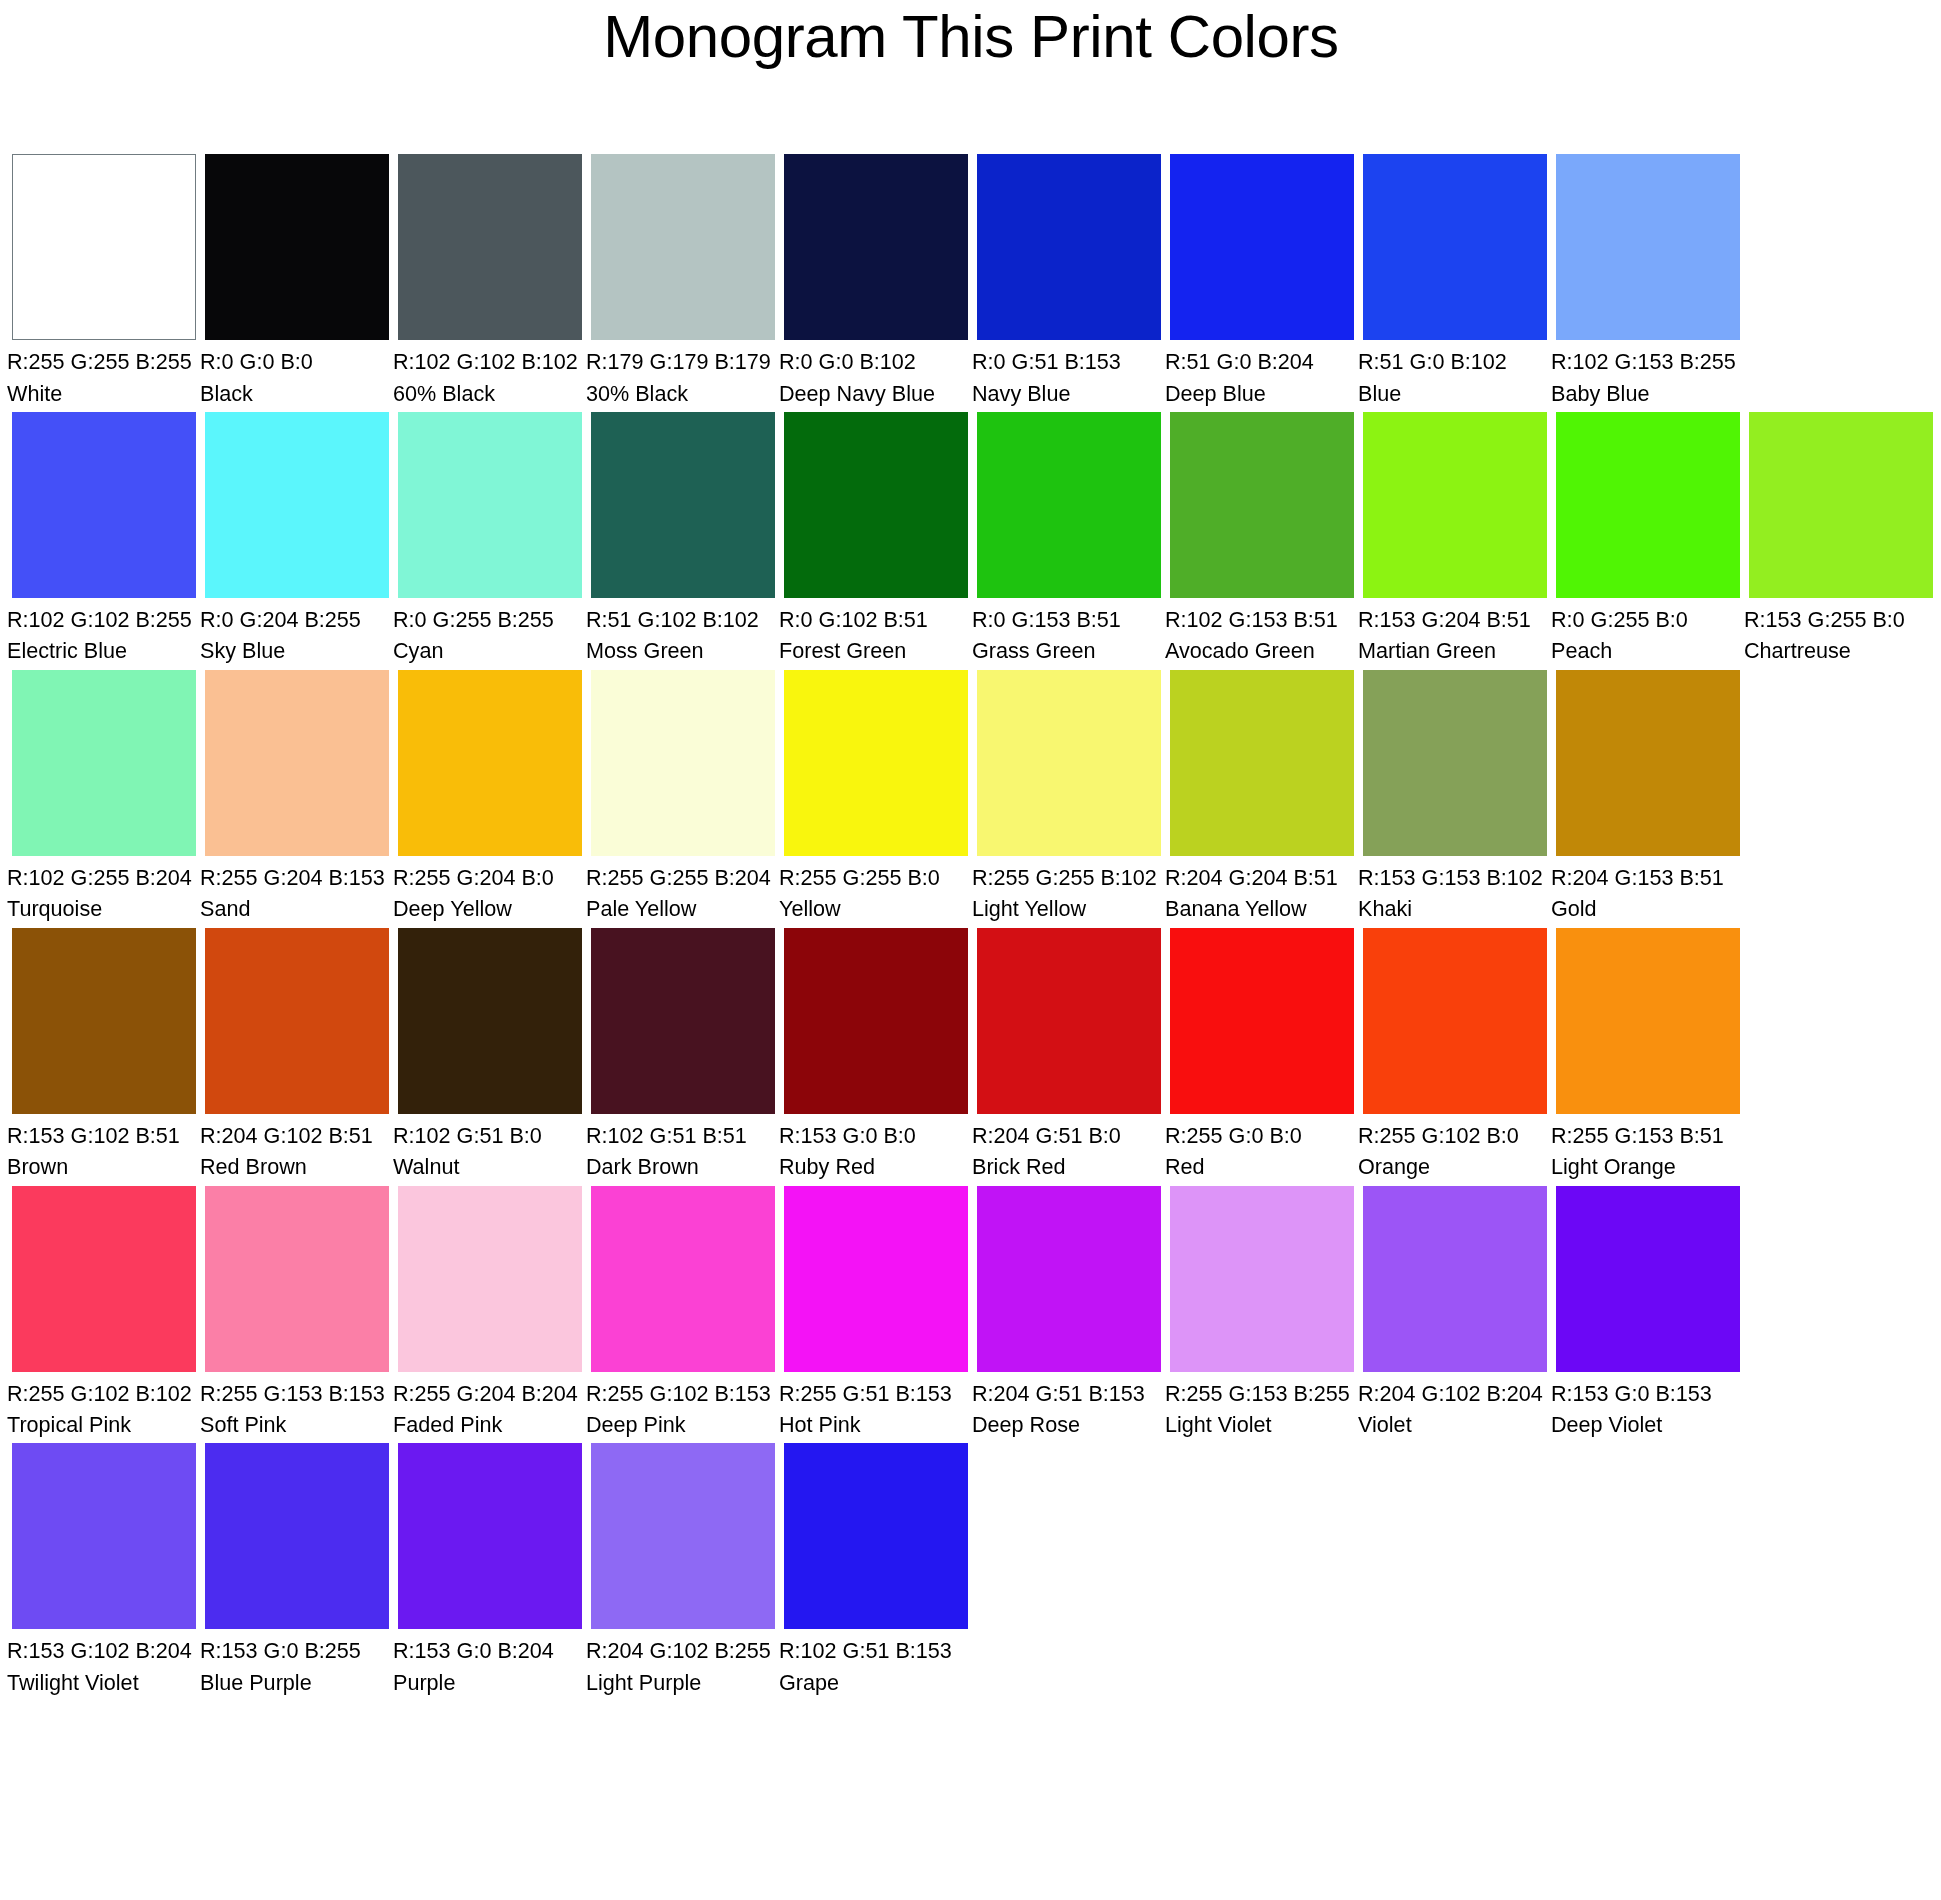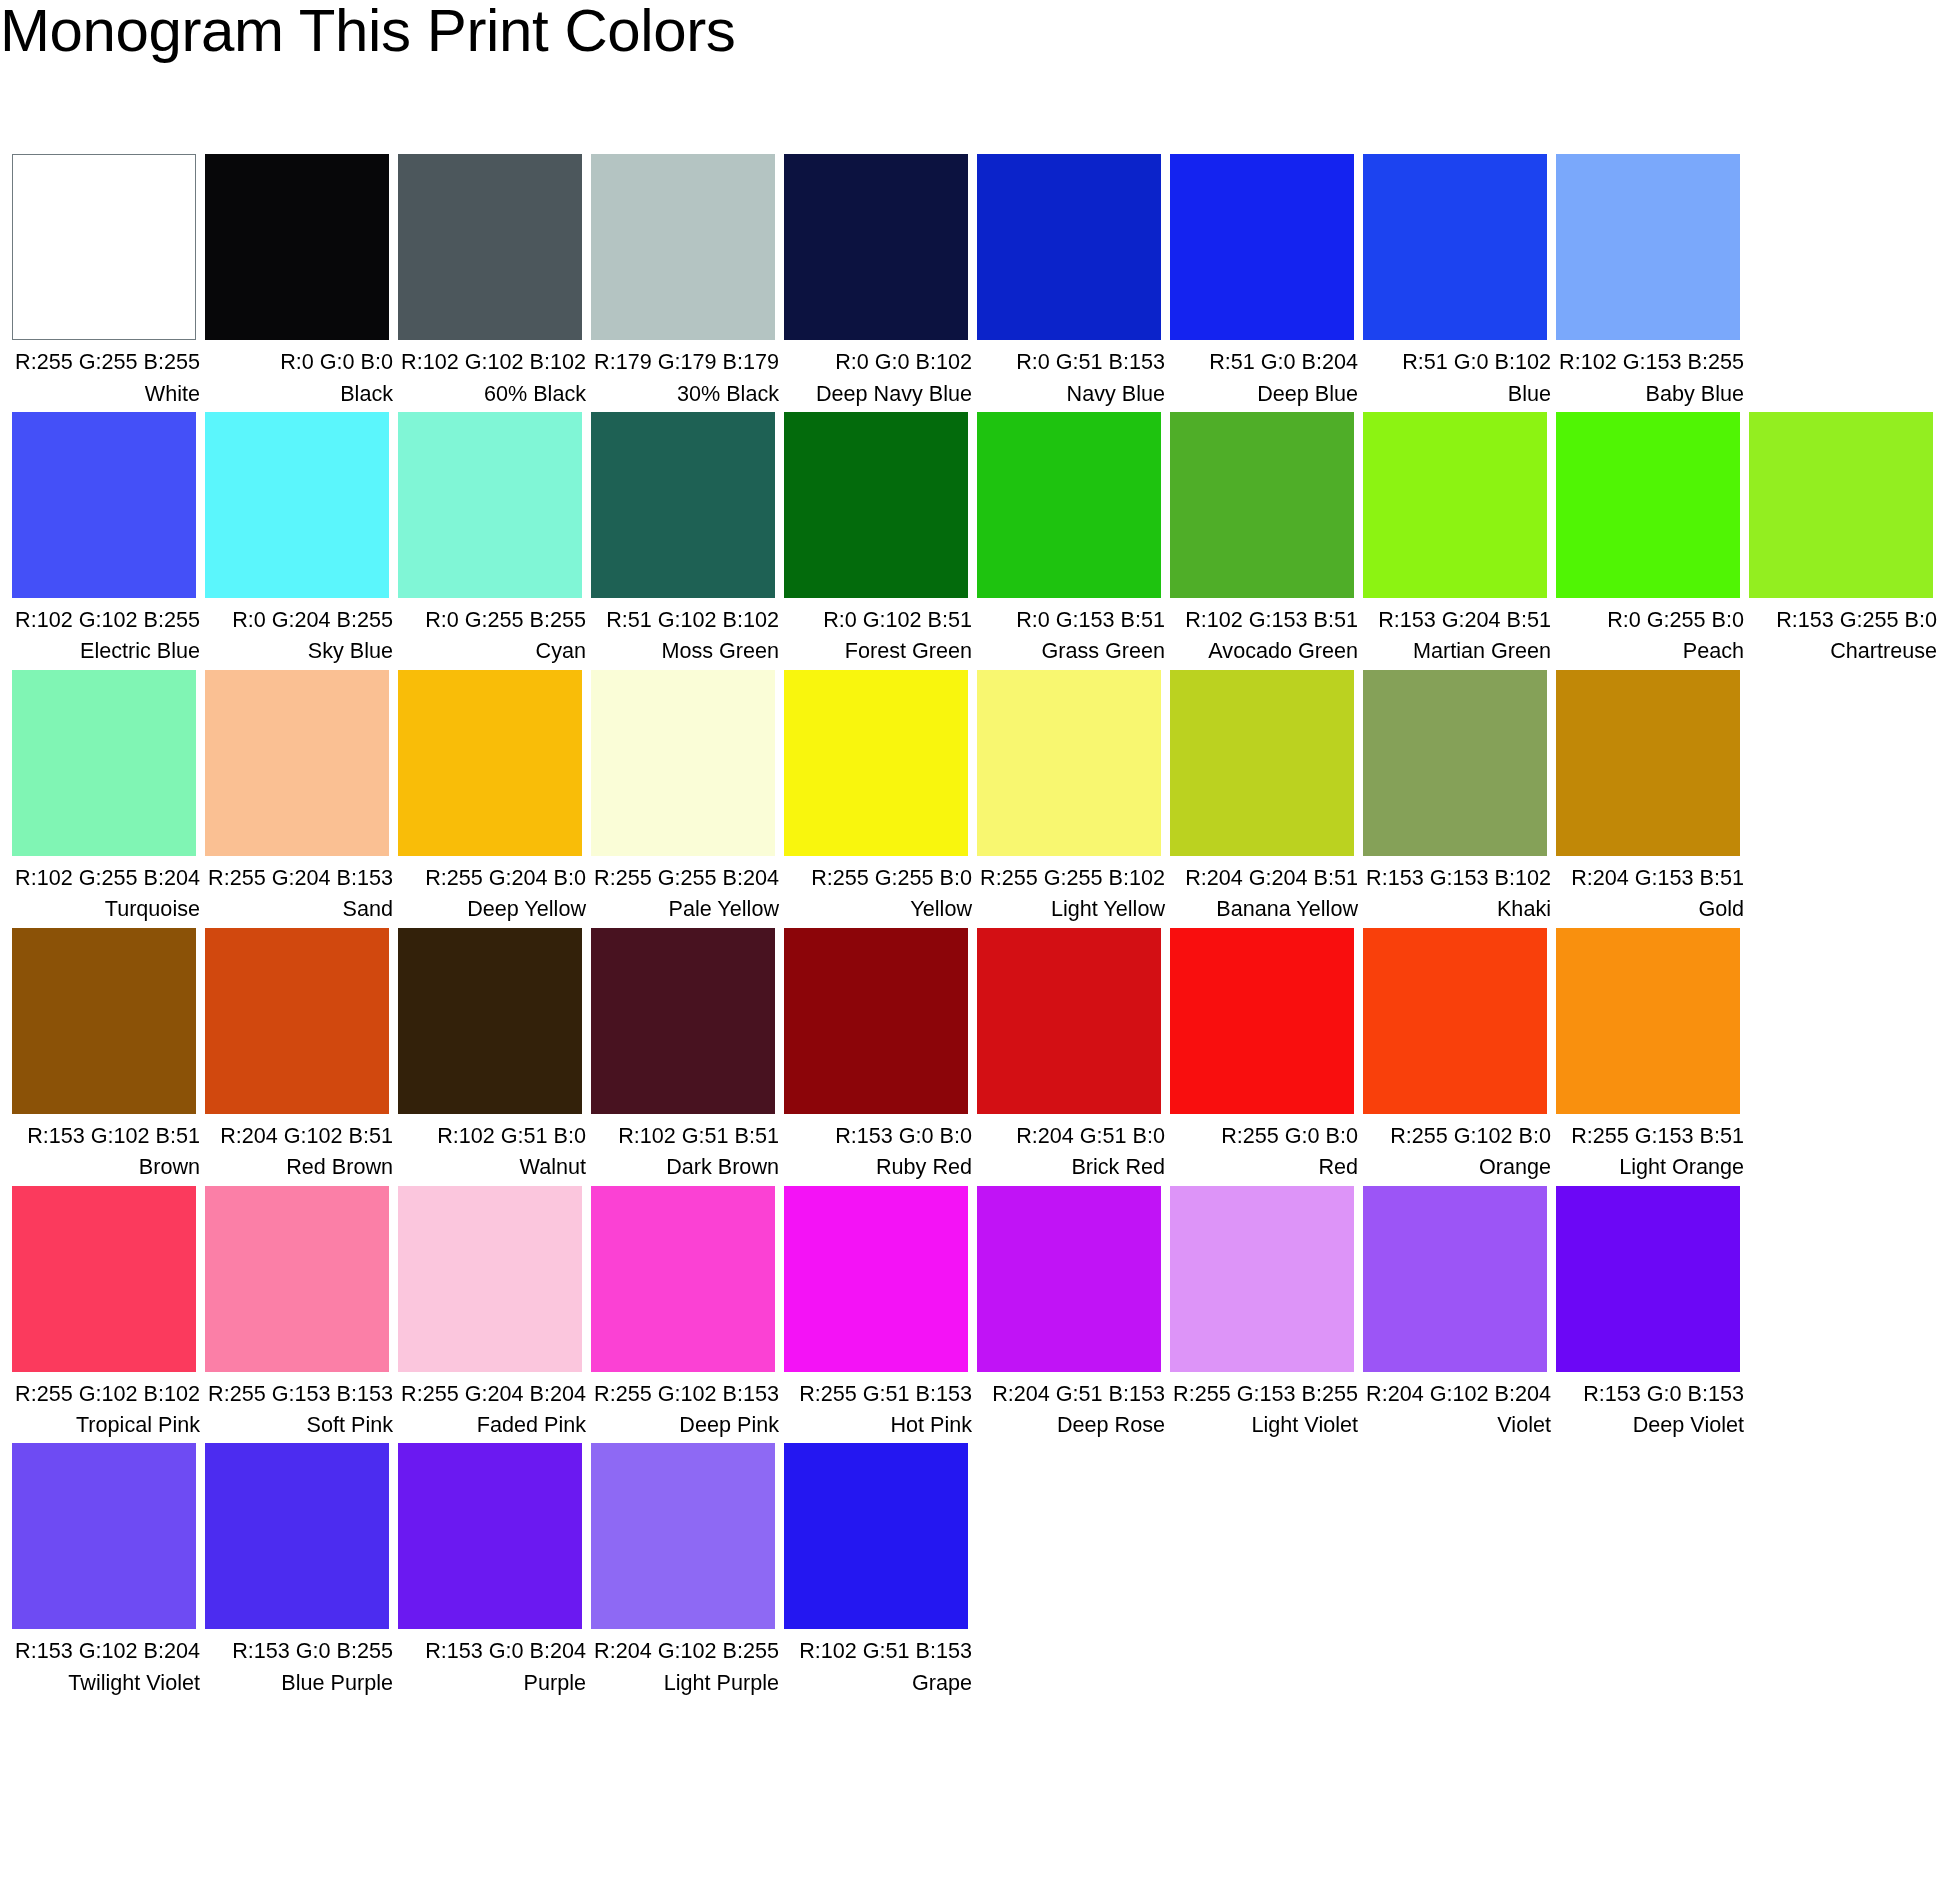--- a/index.html
+++ b/index.html
@@ -10,47 +10,48 @@
   }
   #page {
     width: 1942px;
     height: 1900px;
     position: relative;
     background: #ffffff;
     overflow: hidden;
   }
   #chart-title {
     width: 100%;
+    text-align: center;
     font-size: 60px;
     font-weight: normal;
     color: #000000;
     letter-spacing: -0.4px;
     margin: 0;
-    padding-top: 0;
+    padding-top: 6px;
     line-height: 1.02;
     font-family: "Liberation Sans", sans-serif;
   }
   #palette-grid {
     position: absolute;
     top: 154px;
     left: 7px;
     width: 1935px;
   }
   .palette-row {
     display: flex;
     flex-direction: row;
     width: 100%;
     margin-bottom: 3.5px;
   }
   .swatch-cell {
     width: 193px;
     flex: 0 0 193px;
     display: flex;
     flex-direction: column;
-    align-items: flex-end;
+    align-items: flex-start;
   }
   .swatch-chip {
     height: 186px;
     width: 184px;
     margin: 0 auto;
     display: block;
   }
   .swatch-chip.has-border {
     border: 1.8px solid #707b80;
     height: 186px;

